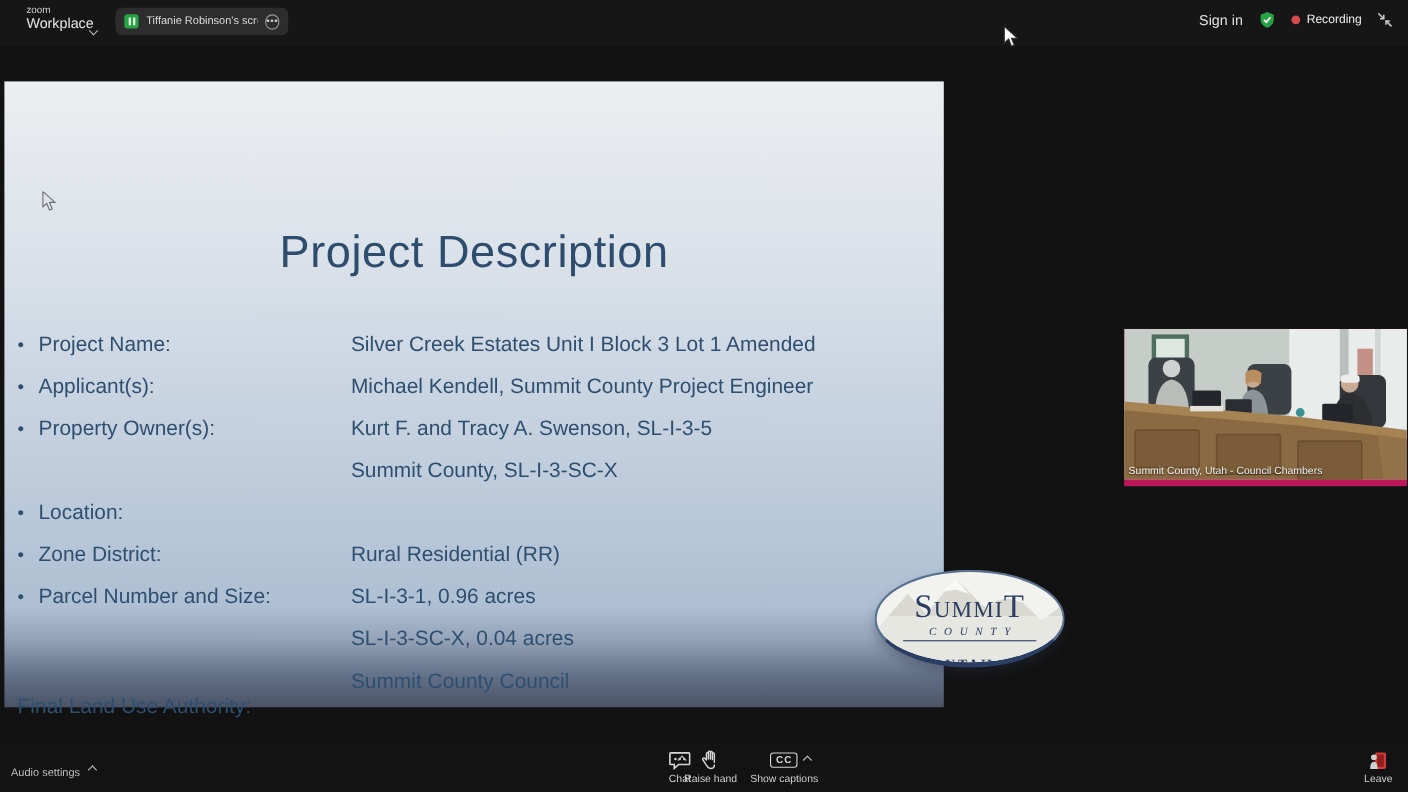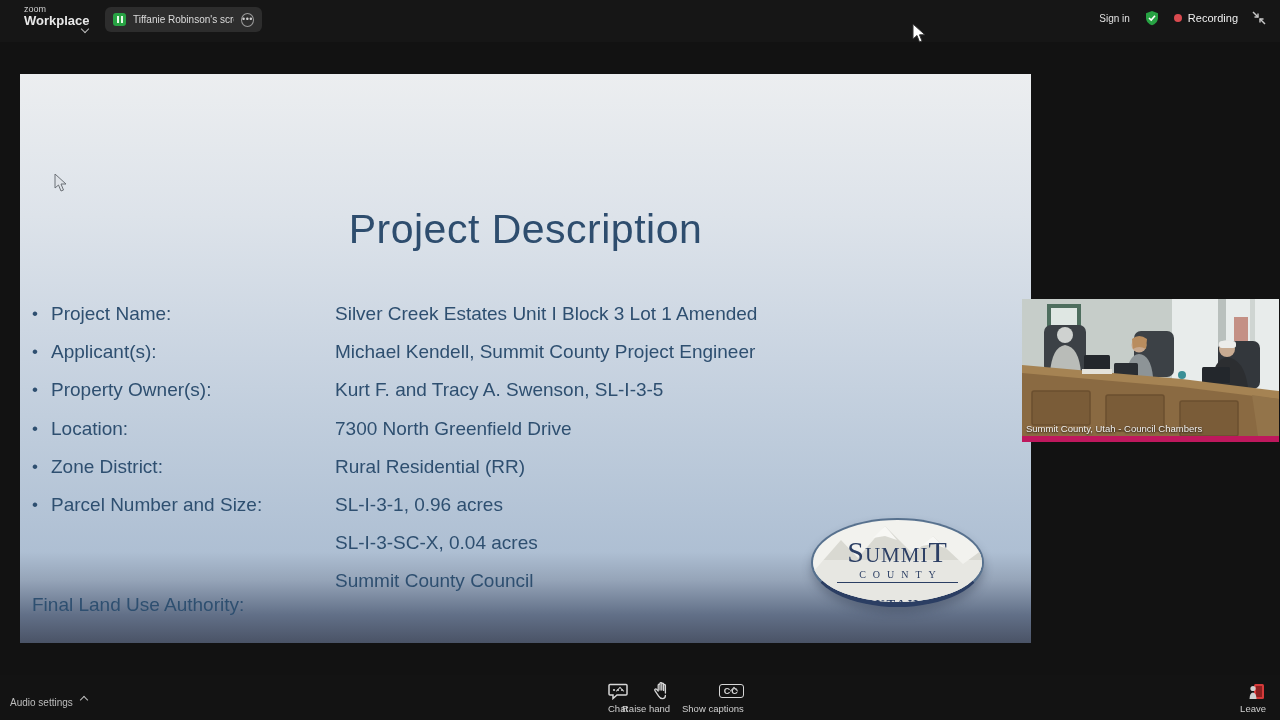--- a/index.html
+++ b/index.html
@@ -3,63 +3,63 @@
 <meta charset="utf-8">
 <style>
   * { margin:0; padding:0; box-sizing:border-box; }
   html,body { width:1280px; height:720px; overflow:hidden; }
   body { background:#121212; font-family:"Liberation Sans", sans-serif; position:relative; }
 
   
   .topbar { position:absolute; left:0; top:0; width:1280px; height:42px; background:#161616; }
   .brand { position:absolute; left:24px; top:5px; color:#e8e8e8; line-height:1.05; cursor:default; }
   .brand .b1 { font-size:9px; color:#cfcfcf; display:block; }
-  .brand .b2 { font-size:13px; font-weight:bold; display:block; }
+  .brand .b2 { font-size:13px; font-weight:normal; display:block; }
   .brand-chev { position:absolute; left:82px; top:18px; }
   .chev { display:inline-block; width:6px; height:6px; border-right:1.5px solid #bdbdbd; border-bottom:1.5px solid #bdbdbd; }
   .chev.down { transform:rotate(45deg); }
   .chev.up { transform:rotate(-135deg); }
   .share-tab { position:absolute; left:105px; top:7px; width:157px; height:25px; background:#2d2d2d; border-radius:6px; display:flex; align-items:center; padding:0 8px; gap:7px; }
   .share-ico { width:13px; height:13px; border-radius:3px; background:#27a243; display:flex; align-items:center; justify-content:center; gap:2px; flex:0 0 auto; }
   .share-ico i { display:block; width:2px; height:7px; background:#eafbe9; }
   .share-tab .t { color:#dcdcdc; font-size:10px; white-space:nowrap; overflow:hidden; }
   .tab-more { margin-left:auto; width:14px; height:14px; border:1px solid #9a9a9a; border-radius:50%; color:#cfcfcf; font-size:9px; line-height:11px; text-align:center; letter-spacing:.5px; }
   .tr-group { position:absolute; right:14px; top:10px; display:flex; align-items:center; gap:14px; }
-  .signin { color:#e0e0e0; font-size:10px; cursor:pointer; }
+  .signin { color:#e0e0e0; font-size:13px; cursor:pointer; }
   .rec { display:flex; align-items:center; gap:6px; color:#efefef; font-size:11px; }
   .rec-dot { width:8px; height:8px; border-radius:50%; background:#d94a4f; }
   .mini-ico svg { display:block; }
 
   
-  .slide { position:absolute; left:20px; top:74px; width:1011px; height:569px;
+  .slide { position:absolute; left:4px; top:74px; width:854px; height:569px;
     background:linear-gradient(180deg,#eceef0 0%,#dde3ea 25%,#c9d4e1 50%,#b9c8d9 70%,#aebfd3 84%,#95a4b8 89%,#627088 95%,#4a5366 100%); }
   .slide-title { position:absolute; left:0; top:132px; width:100%; text-align:center; font-size:41px; color:#2e4d6e; letter-spacing:.5px; }
   .rows { position:absolute; left:12px; top:221px; width:980px; }
   .row { height:38.2px; display:flex; align-items:center; font-size:19px; color:#2e4f70; }
   .cell-label { width:303px; position:relative; padding-left:19px; flex:0 0 auto; }
   .row.no-indent .cell-label { padding-left:0;margin-top:47px; }
   .bullet { position:absolute; left:0; top:50%; transform:translateY(-50%); font-size:17px; color:#2e4f70; }
   .cell-value { flex:1; }
 
   
   .logo { position:absolute; left:791px; top:444px; width:173px; height:89px; }
   .logo .oval { position:absolute; inset:0; background:#f2f2ee; border:2px solid #57718e; border-bottom:5px solid #2b3e63; border-radius:50%; overflow:hidden; box-shadow:0 6px 10px rgba(40,50,70,.35); }
   .logo svg.mtn { position:absolute; left:0; top:0; }
   .logo .l1 { position:absolute; left:0; top:17px; width:100%; text-align:center; font-family:"Liberation Serif", serif; font-variant:small-caps; font-size:30px; color:#2b3e63; letter-spacing:1px; line-height:1; }
-  .logo .l2 { position:absolute; left:0; top:49px; width:100%; text-align:center; font-family:"Liberation Serif", serif; font-size:10px; color:#2b3e63; letter-spacing:7px; text-indent:7px; }
+  .logo .l2 { position:absolute; left:0; top:49px; width:100%; text-align:center; font-family:"Liberation Serif", serif; font-size:10px; color:#2b3e63; letter-spacing:7px; text-indent:7px;font-style:italic; }
   .logo .l3 { position:absolute; left:24px; right:24px; top:62px; border-top:1.5px solid #2b3e63; text-align:center; font-family:"Liberation Serif", serif; font-weight:bold; font-size:13px; color:#2b3e63; letter-spacing:2px; padding-top:13px; }
 
   
   .vthumb { position:absolute; left:1022px; top:299px; width:257px; height:143px; background:#be185d; cursor:pointer; }
   .vthumb svg { display:block; }
   .vcap { position:absolute; left:4px; bottom:8px; color:#f0f0f0; font-size:9.5px; text-shadow:0 1px 2px rgba(0,0,0,.8); white-space:nowrap; }
 
   
   .botbar { position:absolute; left:0; bottom:0; width:1280px; height:45px; background:#131313; }
-  .ctrl { position:absolute; display:flex; flex-direction:column; align-items:flex-end; gap:3px; color:#d6d6d6; cursor:pointer; }
+  .ctrl { position:absolute; display:flex; flex-direction:column; align-items:center; gap:3px; color:#d6d6d6; cursor:pointer; }
   .ctrl .lbl { font-size:9.5px; color:#cfcfcf; white-space:nowrap; }
   .ctrl .ico { height:18px; display:flex; align-items:center; justify-content:center; }
   .cc-badge { border:1.4px solid #d6d6d6; border-radius:3px; font-size:9px; font-weight:bold; letter-spacing:1px; padding:1px 4px; color:#d6d6d6; }
   .mini-chev { position:absolute; cursor:pointer; }
   .audio-set { position:absolute; left:10px; bottom:12px; display:flex; gap:8px; color:#bdbdbd; font-size:10px; cursor:pointer; }
   .leave { position:absolute; right:14px; bottom:6px; }
 
   
   .cursor { position:absolute; pointer-events:none; }
 </style>
@@ -117,22 +117,25 @@
     </div>
     <div class="row">
       <span class="cell-label"><span class="bullet">•</span><span>Applicant(s):</span></span>
       <span class="cell-value">Michael Kendell, Summit County Project Engineer</span>
     </div>
     <div class="row">
       <span class="cell-label"><span class="bullet">•</span><span>Property Owner(s):</span></span>
       <span class="cell-value">Kurt F. and Tracy A. Swenson, SL-I-3-5</span>
     </div>
     <div class="row">
+      <span class="cell-label"><span class="bullet"></span><span></span></span>
+      <span class="cell-value">Summit County, SL-I-3-SC-X</span>
+    </div>
+    <div class="row">
       <span class="cell-label"><span class="bullet">•</span><span>Location:</span></span>
-      <span class="cell-value">7300 North Greenfield Drive</span>
     </div>
     <div class="row">
       <span class="cell-label"><span class="bullet">•</span><span>Zone District:</span></span>
       <span class="cell-value">Rural Residential (RR)</span>
     </div>
     <div class="row">
       <span class="cell-label"><span class="bullet">•</span><span>Parcel Number and Size:</span></span>
       <span class="cell-value">SL-I-3-1, 0.96 acres</span>
     </div>
     <div class="row">

